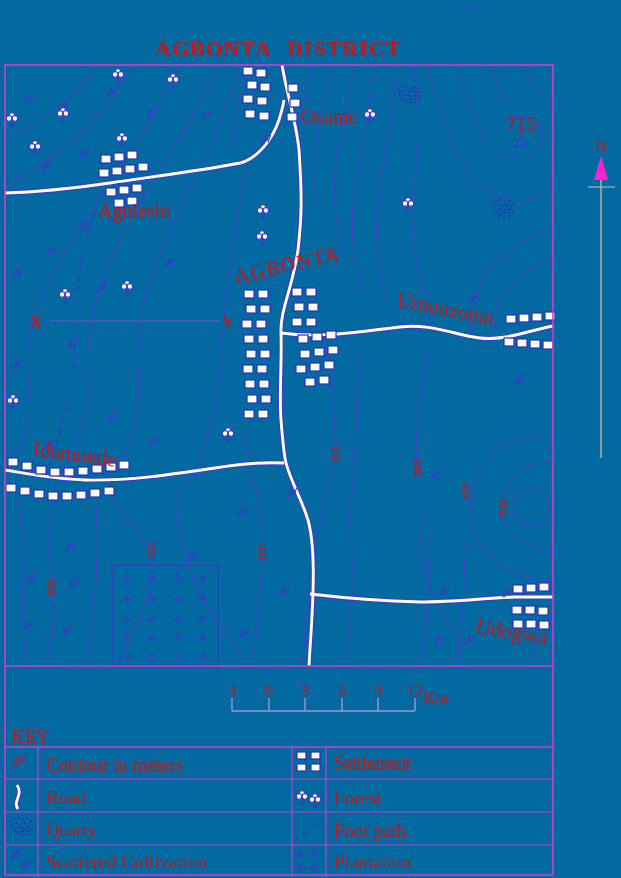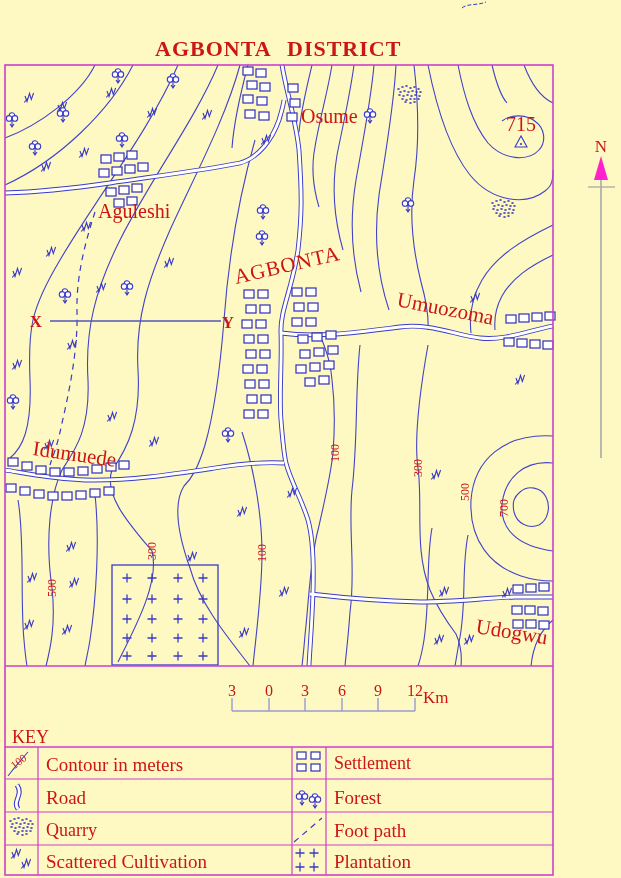--- a/index.html
+++ b/index.html
@@ -1,16 +1,16 @@
 <!DOCTYPE html>
 <html><head>
 <meta charset="utf-8">
 <style>
   html,body{margin:0;padding:0;background:#fff;}
-  .stage{position:relative;width:621px;height:878px;background:#fef9c3;overflow:hidden;
+  .stage{position:relative;width:621px;height:878px;background:#0369a1;overflow:hidden;
          font-family:"Liberation Serif",serif;}
   svg text{font-family:"Liberation Serif",serif;}
 </style>
 </head>
 <body>
 
 <div class="stage">
 <svg width="621" height="878" viewBox="0 0 621 878" xmlns="http://www.w3.org/2000/svg">
   <defs>
     <rect id="sq" width="10" height="8" fill="#fff" stroke="#2d2dbb" stroke-width="1.2"></rect>

